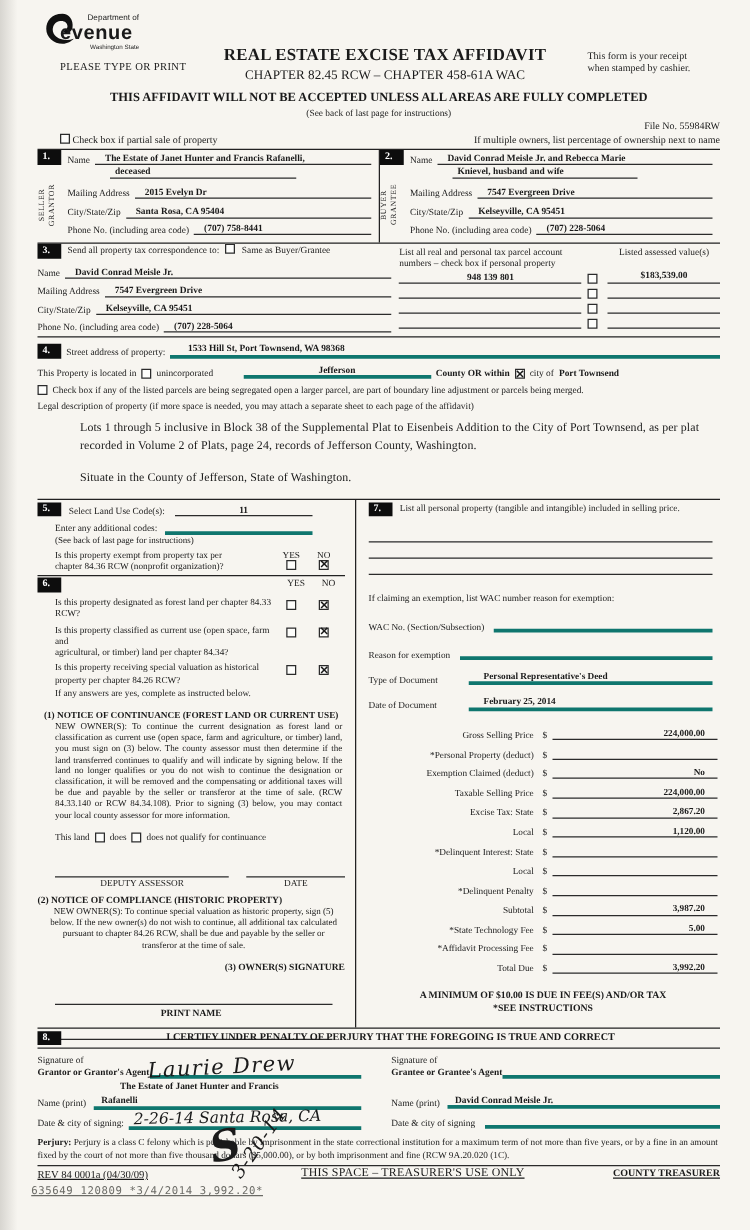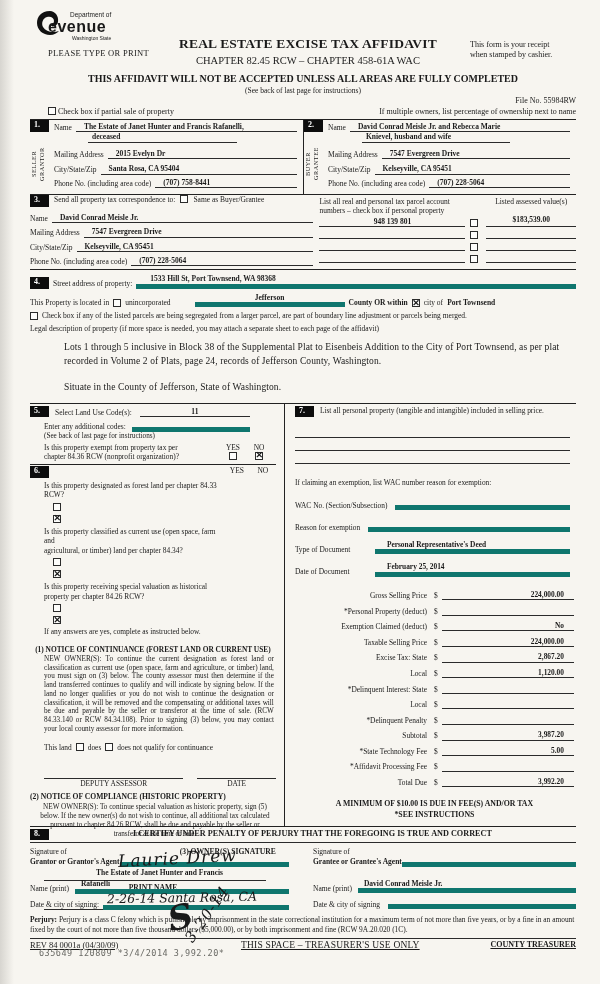--- a/index.html
+++ b/index.html
@@ -7,21 +7,21 @@
   .page {
     position:relative; width:600px; height:984px; margin:0 auto;
     background:#f7f5f0; color:#1a1a1a;
     font-family:"Liberation Serif", serif; font-size:7.5px; line-height:1.25;
     overflow:hidden;
   }
   .page::before{ content:""; position:absolute; left:0; top:0; bottom:0; width:14px;
     background:linear-gradient(90deg, rgba(120,118,112,.25), rgba(120,118,112,0)); pointer-events:none;}
   .inner { position:absolute; left:30px; right:24px; top:0; }
   .b { font-weight:bold; }
-  .ul { border-bottom:5px solid #0f766e; }
+  .ul { border-bottom:3px solid #0f766e; }
   .cb { display:inline-block; width:8px; height:8px; border:1px solid #2b2b2b; background:#fdfdfb;
         vertical-align:-1px; position:relative; flex:none;}
   .cb.checked::before { content:"✕"; position:absolute; left:-0.5px; top:-2.5px; font-size:9px; font-weight:bold; }
   .numbox { display:inline-block; background:#0d0d0d; color:#fff; font-weight:bold;
         font-size:8px; padding:1px 9px 2px 4px; line-height:1.1; flex:none;}
   .grow { flex:1; }
 
   
   .hdr { position:relative; height:96px; }
   .logo { position:absolute; left:6px; top:9px; width:120px;}
@@ -81,21 +81,21 @@
   .s5row { display:flex; align-items:flex-end;}
   .s5row .numbox { margin-right:6px;}
   .codeval { border-bottom:1px solid #2b2b2b; width:110px; text-align:center; font-weight:bold;}
   .addrow { display:flex; align-items:flex-end; margin-top:5px; margin-left:14px;}
   .addrow .ul { width:118px; }
   .seeback { margin-left:14px; font-size:7.2px; }
   .ynrow { display:flex; margin-left:14px; margin-top:2px; font-size:7.4px;}
   .ynrow .qtxt { width:176px; }
   .yncol { width:26px; text-align:center; flex:none;}
   .sec6head { display:flex; border-top:1.2px solid #222; margin-top:3px; padding-top:1px; }
-  .q6 { display:flex; margin-left:14px; margin-top:3px; font-size:7.4px; align-items:flex-start;flex-direction:column;}
+  .q6 { display:flex; margin-left:14px; margin-top:3px; font-size:7.4px; align-items:flex-start;}
   .q6 .qtxt { width:176px; }
   .q6 .yncol { padding-top:3px; }
   .ifyes { margin-left:14px; margin-top:2px; font-size:7.4px;}
   .not1t { text-align:center; font-weight:bold; font-size:7.4px; margin-top:8px;}
   .not1b { margin:1px 2px 0 14px; font-size:7.2px; text-align:justify; line-height:1.22;}
   .landrow { display:flex; align-items:center; gap:4px; margin:9px 0 0 14px; font-size:7.4px;}
   .asmtrow { display:flex; margin:26px 0 0 14px; }
   .asmtrow .l1 { flex:1.6; border-bottom:1px solid #2b2b2b;}
   .asmtrow .gap { width:14px; }
   .asmtrow .l2 { flex:.9; border-bottom:1px solid #2b2b2b;}
@@ -148,22 +148,22 @@
   .handdate { position:absolute; left:4px; bottom:-1px; font-size:12.5px; white-space:nowrap; transform:rotate(-1deg);}
   .perjury { border-bottom:1px solid #2b2b2b; margin-top:5px; padding-bottom:3px; font-size:7.4px; line-height:1.35;}
   .footer { display:flex; margin-top:1px; align-items:flex-start;text-decoration:underline;}
   .rev { font-size:8.5px; width:32%;}
   .tspace { width:46%; text-align:center; font-size:9.5px; letter-spacing:.2px;}
   .ctreas { width:22%; text-align:right; font-weight:bold; font-size:8px;}
   .stamp1 { position:absolute; left:168px; top:896px; font-size:34px; font-family:"DejaVu Serif",serif;
             font-style:italic; transform:rotate(-12deg); font-weight:bold;}
   .stamp2 { position:absolute; left:175px; top:905px; font-size:15px; font-family:"DejaVu Serif",serif;
             font-style:italic; transform:rotate(-55deg); letter-spacing:1px; white-space:nowrap;}
-  .receipt { position:absolute; left:39px; top:948px; font-family:"DejaVu Sans Mono",monospace;
-             font-size:8.5px; color:#6b6b66; letter-spacing:.5px;}
+  .receipt { position:absolute; left:25px; top:948px; font-family:"DejaVu Sans Mono",monospace;
+             font-size:8.5px; color:#6b6b66; letter-spacing:.5px;text-decoration:underline;}
 </style>
 </head>
 <body>
 
 <div class="page">
   <div class="inner">
 
     <div class="hdr">
       <div class="logo">
         <svg class="logo-r" viewBox="0 0 30 26">
@@ -317,21 +317,21 @@
         <span class="cb" style="margin:0 4px;"></span>
         <span>unincorporated</span>
         <span class="ul b" style="width:150px; text-align:center; margin-left:24px;">Jefferson</span>
         <span class="gaptxt b" style="font-weight:normal;"><span class="b">County OR  within</span></span>
         <span class="cb checkedbind checked"></span>
         <span class="gaptxt">city of</span>
         <span class="b">Port Townsend</span>
       </div>
       <div class="s4row">
         <span class="cb" style="margin-right:4px;"></span>
-        <span>Check box if any of the listed parcels are being segregated from a larger parcel, are part of boundary line adjustment or parcels being merged.</span>
+        <span>Check box if any of the listed parcels are being segregated open a larger parcel, are part of boundary line adjustment or parcels being merged.</span>
       </div>
       <div class="s4row" style="margin-bottom:0;">
         <span>Legal description of property (if more space is needed, you may attach a separate sheet to each page of the affidavit)</span>
       </div>
       <div class="legal">Lots 1 through 5 inclusive in Block 38 of the Supplemental Plat to Eisenbeis Addition to the City of Port Townsend, as per plat recorded in Volume 2 of Plats, page 24, records of Jefferson County, Washington.</div>
       <div class="legal legal2">Situate in the County of Jefferson, State of Washington.</div>
     </div>
 
     <div class="bigbox">
       <div class="colL">

